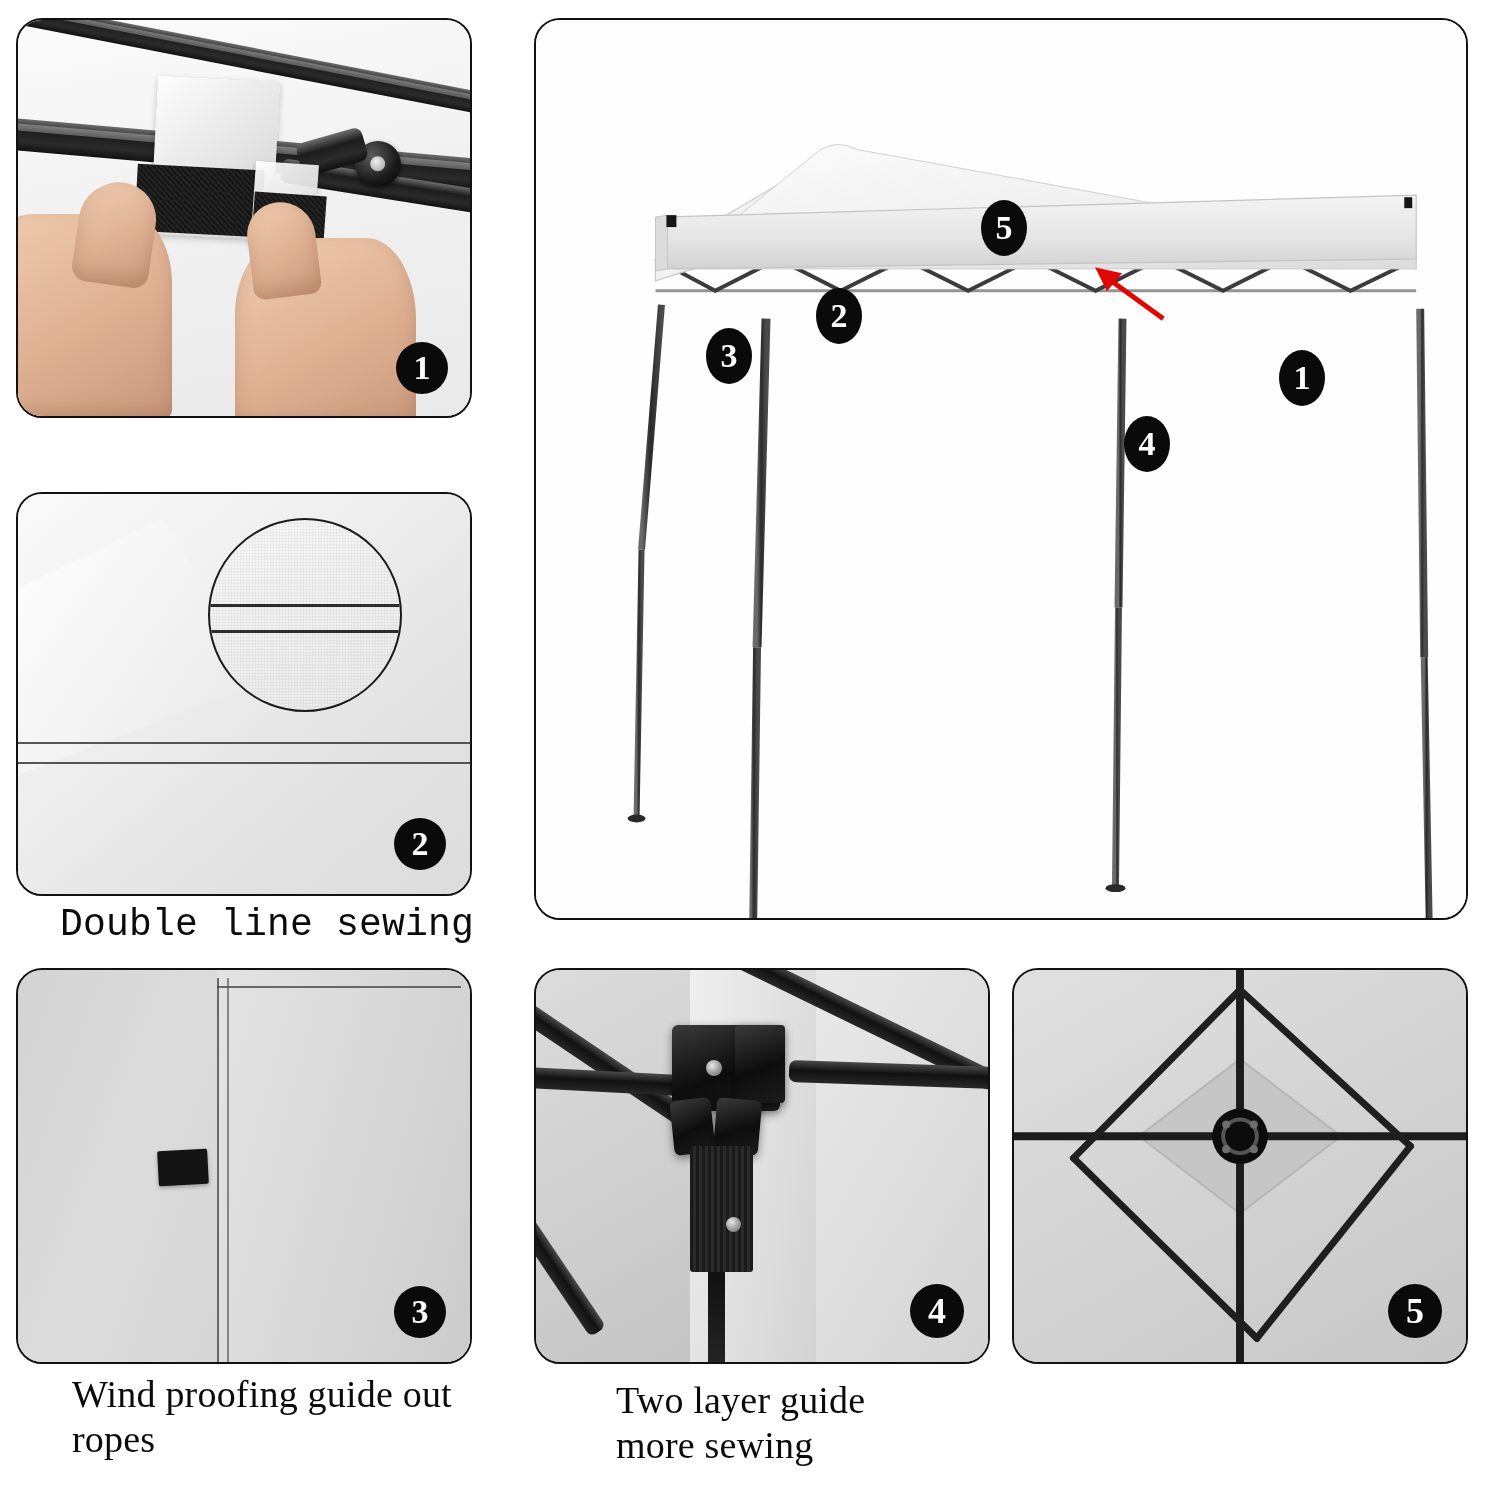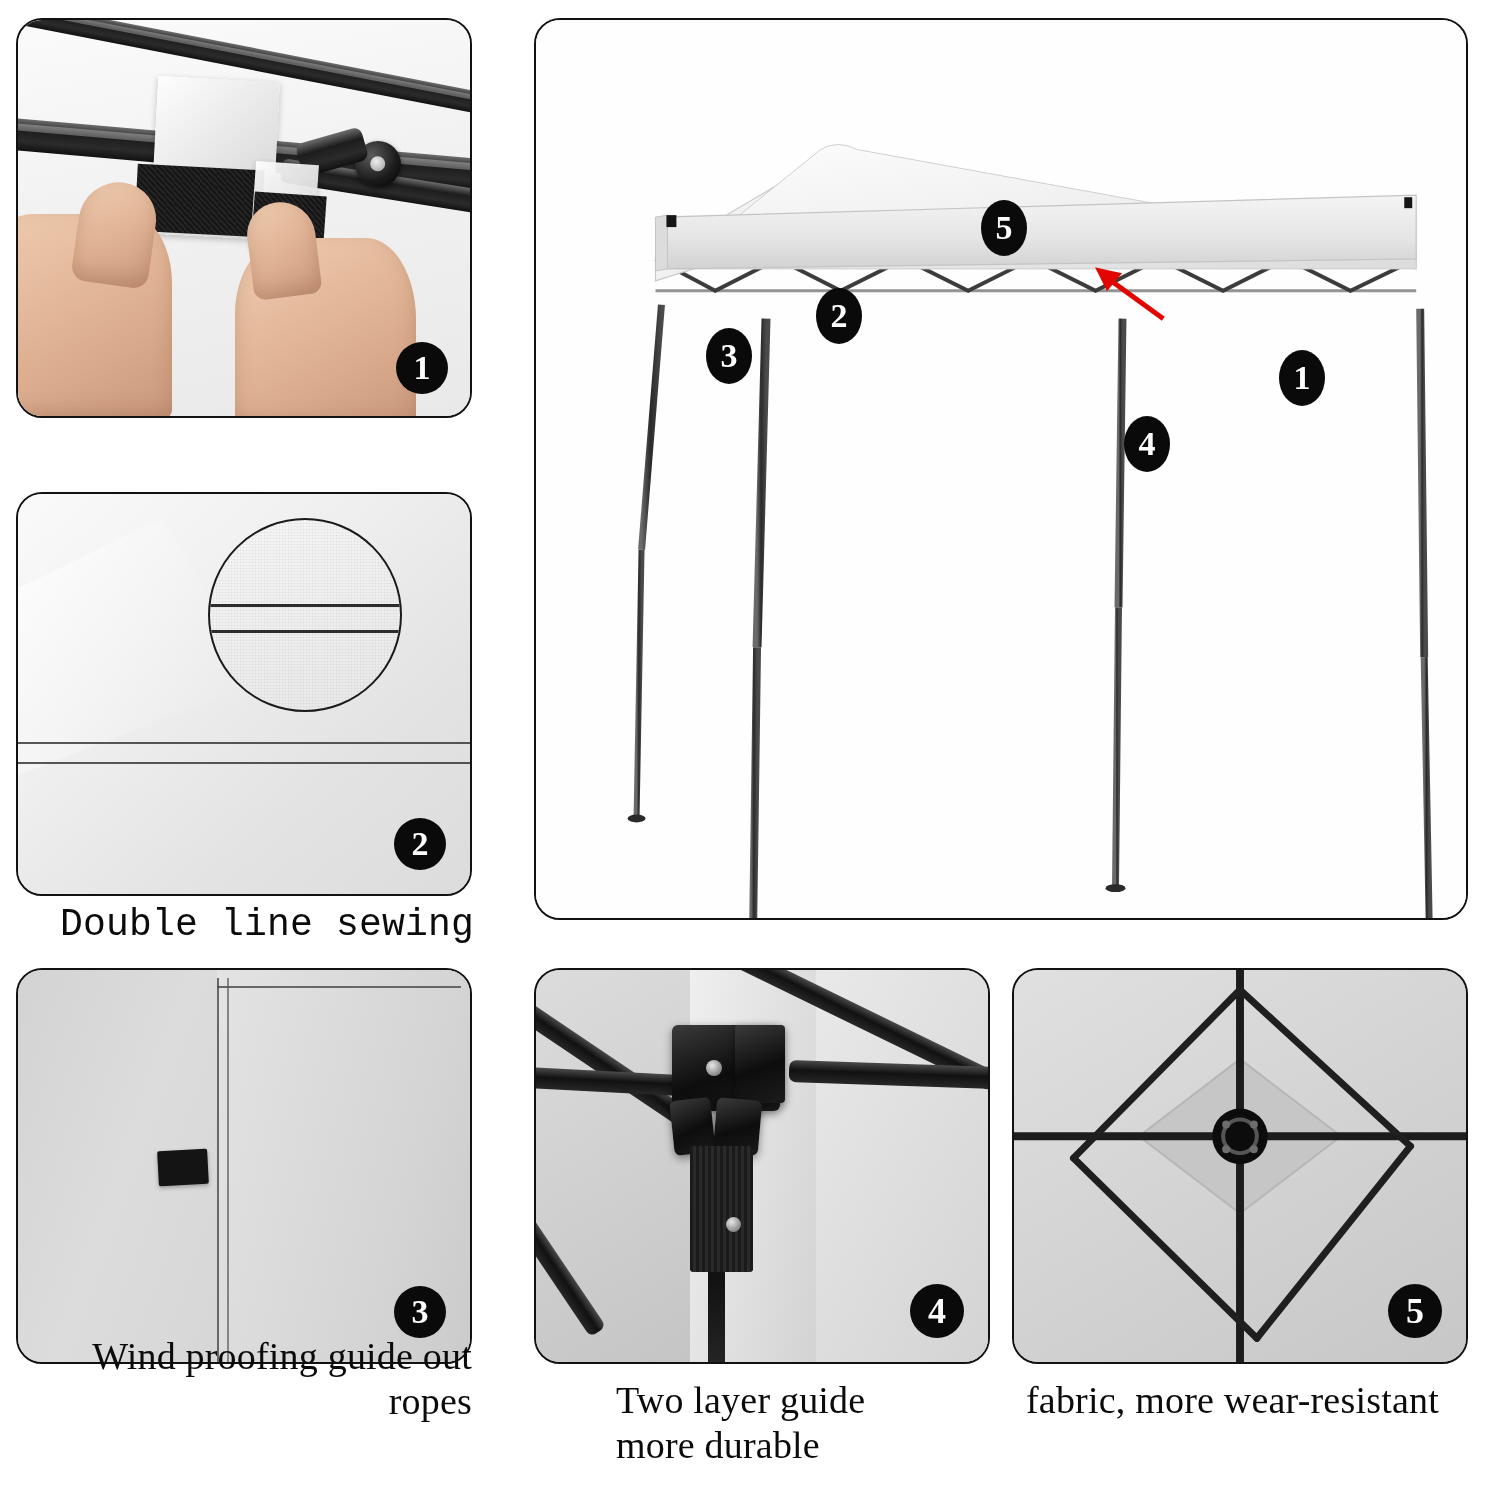--- a/index.html
+++ b/index.html
@@ -110,21 +110,21 @@
   .screw{position:absolute;border-radius:50%;
        background:radial-gradient(circle at 38% 34%,#e8e8e8,#9a9a9a 55%,#6a6a6a);}
   .dring{position:absolute;border:4px solid #c9c9c9;border-radius:50%;background:transparent;}
 
   
   #p5{left:1012px;top:968px;width:456px;height:396px;background:#d6d6d6;}
   .p5-bg{position:absolute;inset:0;background:linear-gradient(150deg,#e0e0e0,#d2d2d2 55%,#c7c7c7);}
 
   .capt-1{left:38px;top:426px;width:440px;}
   .capt-2{left:60px;top:903px;width:420px;font-family:Liberation Mono, monospace;}
-  .capt-3{left:72px;top:1334px;width:400px;text-align:right;}
+  .capt-3{left:72px;top:1372px;width:400px;}
   .capt-4{left:616px;top:1378px;width:400px;}
   .capt-5{left:1026px;top:1378px;width:470px;}
 </style>
 </head>
 <body>
 
 <div class="stage">
 
   <div class="panel" id="p1">
     <div class="p1-bg"></div>
@@ -287,21 +287,21 @@
     <div class="dring" style="left:40.5%;top:34%;width:26px;height:26px;"></div>
     <div class="hub" style="left:30%;top:33%;width:9%;height:14%;transform:rotate(-6deg);"></div>
     <div class="hub" style="left:39.5%;top:33%;width:10%;height:14%;transform:rotate(5deg);"></div>
     <div class="webbing" style="left:34%;top:45%;width:14%;height:32%;"></div>
     <div class="screw" style="left:42%;top:63%;width:15px;height:15px;"></div>
 
     <div class="badge panelbadge" style="right:24px;bottom:24px;">4</div>
   </div>
   <div class="caption capt-4">
     <div>Two layer guide</div>
-    <div>more durable</div>
+    <div>more sewing</div>
   </div>
 
   <div class="panel" id="p5">
     <div class="p5-bg"></div>
 
     <svg viewBox="0 0 456 396" preserveAspectRatio="none" style="position:absolute;inset:0;width:100%;height:100%;">
 
       <path d="M228 90 L330 168 L228 246 L126 168 Z" fill="#c6c6c6" stroke="#b6b6b6" stroke-width="2"></path>
 
       <g stroke="#1c1c1c" stroke-width="8" fill="none" stroke-linecap="round">
@@ -321,16 +321,15 @@
       <circle cx="228" cy="168" r="17" fill="none" stroke="#555" stroke-width="4"></circle>
       <circle cx="214" cy="156" r="4" fill="#6d6d6d"></circle>
       <circle cx="242" cy="156" r="4" fill="#6d6d6d"></circle>
       <circle cx="214" cy="181" r="4" fill="#6d6d6d"></circle>
       <circle cx="242" cy="181" r="4" fill="#6d6d6d"></circle>
     </svg>
 
     <div class="badge panelbadge" style="right:24px;bottom:24px;">5</div>
   </div>
   <div class="caption capt-5">
-    <div>fabric, more wear-resistant</div>
   </div>
 
 </div>
 
 </body></html>

